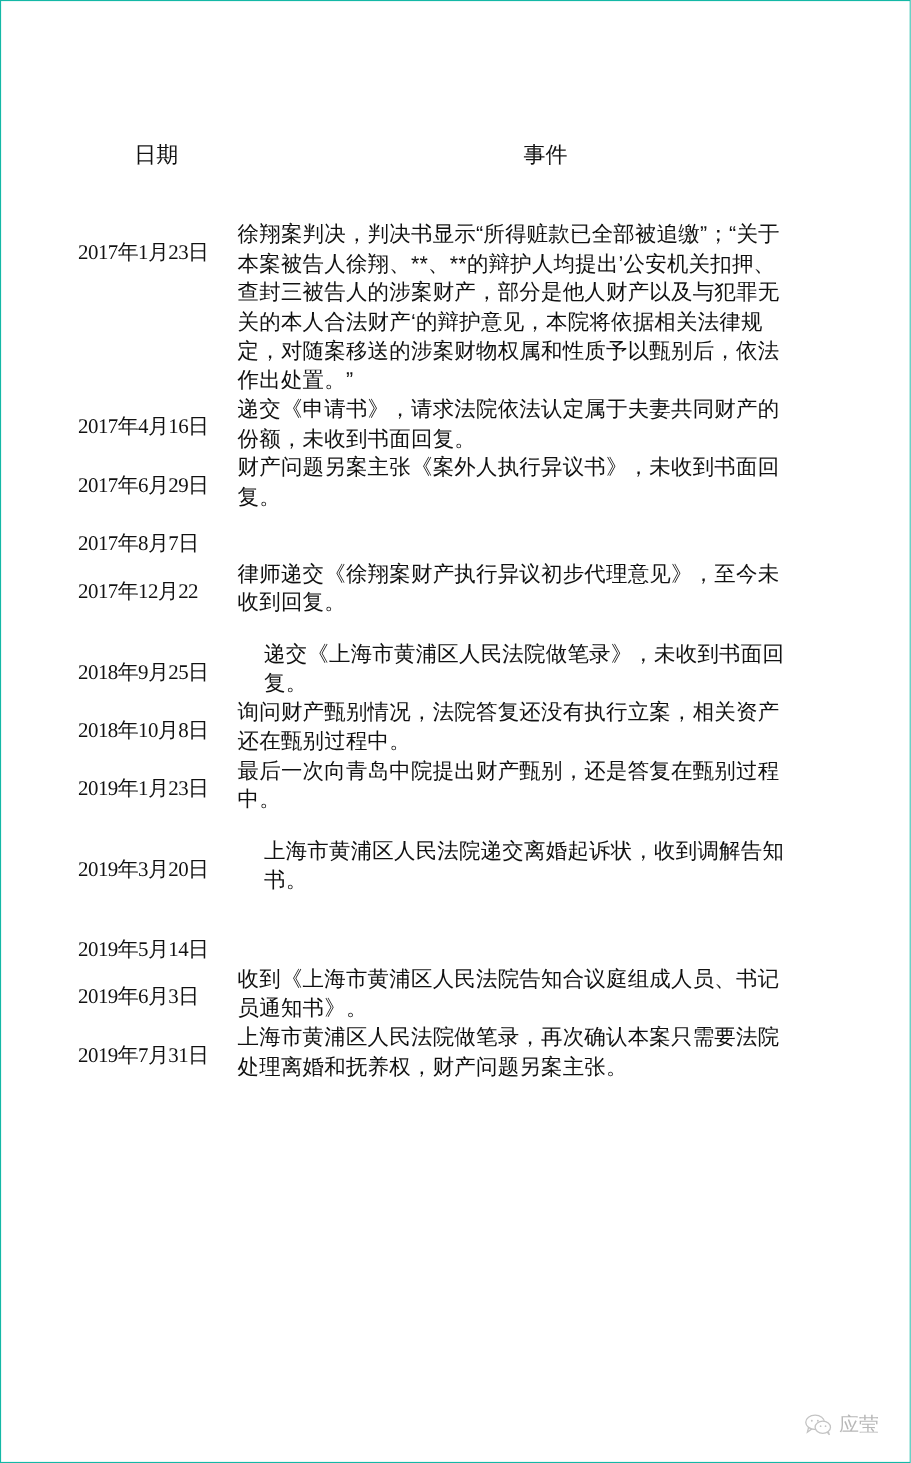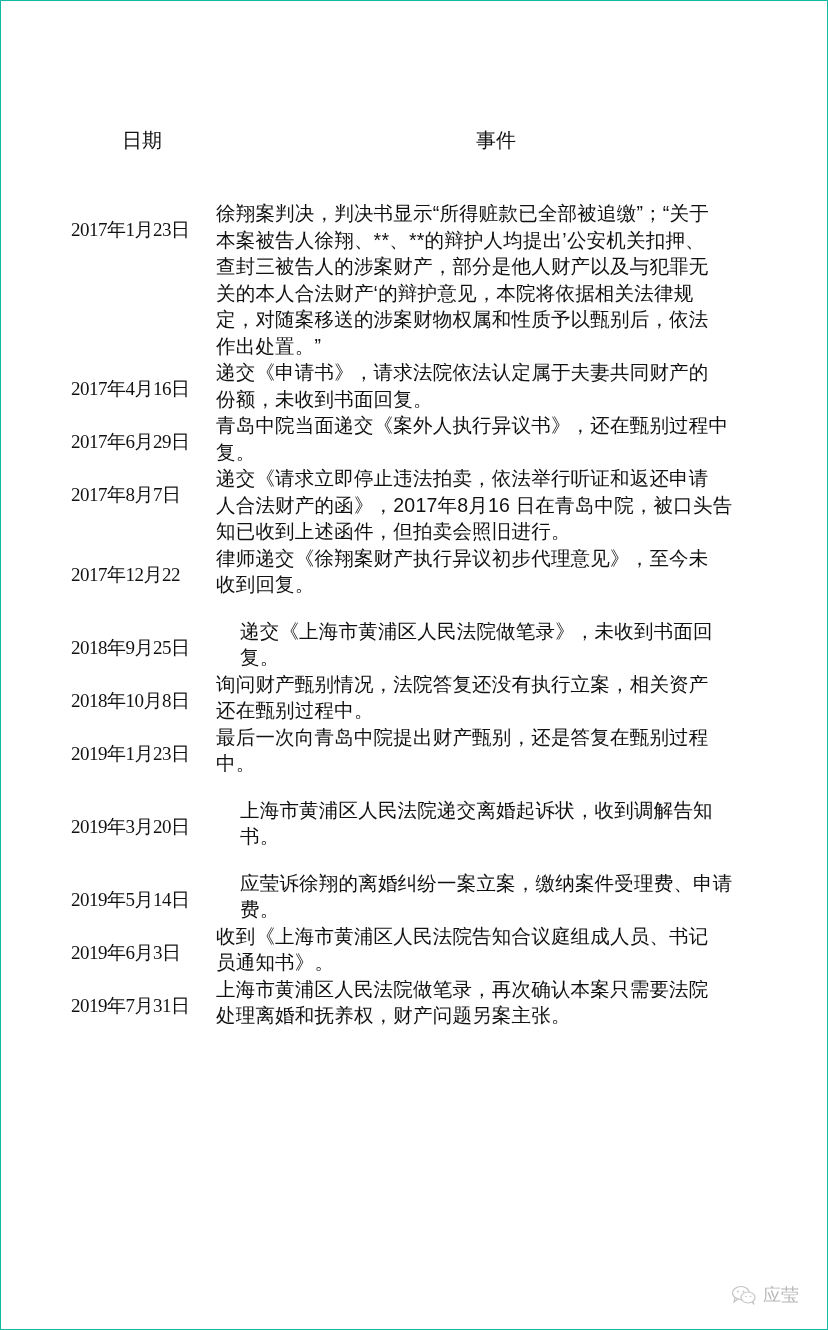--- a/index.html
+++ b/index.html
@@ -107,29 +107,26 @@
     </div>
 
     <div class="row">
       <div class="date">2017年4月16日</div>
       <div class="event">递交《申请书》，请求法院依法认定属于夫妻共同财产的
 份额，未收到书面回复。</div>
     </div>
 
     <div class="row">
       <div class="date">2017年6月29日</div>
-      <div class="event">青岛中院当面递交《案外人执行异议书》，还在甄别过程中
+      <div class="event">财产问题另案主张《案外人执行异议书》，未收到书面回
 复。</div>
     </div>
 
     <div class="row">
       <div class="date">2017年8月7日</div>
-      <div class="event">递交《请求立即停止违法拍卖，依法举行听证和返还申请
-人合法财产的函》，2017年8月16 日在青岛中院，被口头告
-知已收到上述函件，但拍卖会照旧进行。</div>
     </div>
 
     <div class="row">
       <div class="date">2017年12月22</div>
       <div class="event">律师递交《徐翔案财产执行异议初步代理意见》，至今未
 收到回复。</div>
     </div>
 
     <div class="row gap-lg">
       <div class="date">2018年9月25日</div>
@@ -151,22 +148,20 @@
 
     <div class="row gap-lg">
       <div class="date">2019年3月20日</div>
       <div class="event">上海市黄浦区人民法院递交离婚起诉状，收到调解告知
 书。</div>
     </div>
 
 
     <div class="row gap-lg">
       <div class="date">2019年5月14日</div>
-      <div class="event">应莹诉徐翔的离婚纠纷一案立案，缴纳案件受理费、申请
-费。</div>
     </div>
 
     <div class="row">
       <div class="date">2019年6月3日</div>
       <div class="event">收到《上海市黄浦区人民法院告知合议庭组成人员、书记
 员通知书》。</div>
     </div>
 
     <div class="row">
       <div class="date">2019年7月31日</div>

